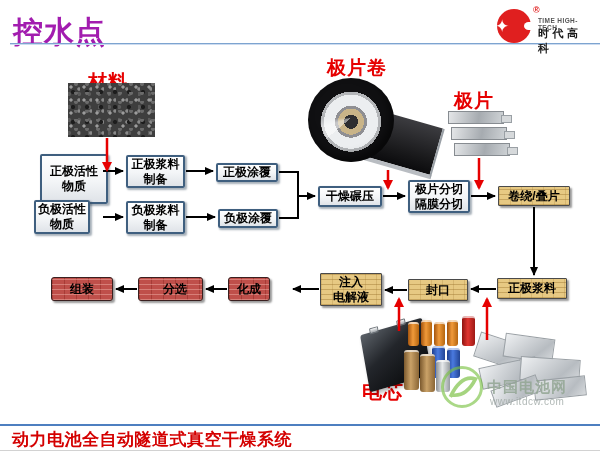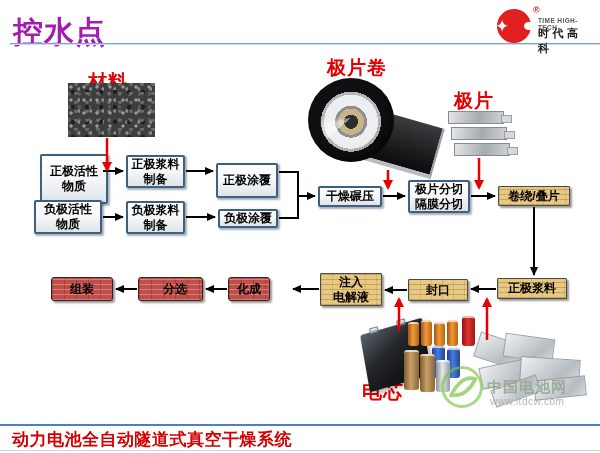--- a/index.html
+++ b/index.html
@@ -163,22 +163,22 @@
         </svg>
     </div>
     <div class="wm-name">中国电池网</div>
     <div class="wm-url">www.itdcw.com</div>
   </div>
 
   <div class="fbox white" style="left:40px;  top:154px; width:68px; height:50px;">正极活性
 物质</div>
   <div class="fbox white" style="left:126px; top:155px; width:59px; height:33px;text-align:center;">正极浆料
 制备</div>
-  <div class="fbox white" style="left:216px; top:163px; width:62px; height:35px;">正极涂覆</div>
-  <div class="fbox white" style="left:34px;  top:200px; width:68px; height:34px;">负极活性
+  <div class="fbox white" style="left:216px; top:163px; width:62px; height:19px;">正极涂覆</div>
+  <div class="fbox white" style="left:34px;  top:200px; width:56px; height:34px;">负极活性
 物质</div>
   <div class="fbox white" style="left:126px; top:201px; width:59px; height:33px;">负极浆料
 制备</div>
   <div class="fbox white" style="left:318px; top:186px; width:64px; height:21px;">干燥碾压</div>
   <div class="fbox white" style="left:218px; top:209px; width:60px; height:19px;">负极涂覆</div>
   <div class="fbox white" style="left:408px; top:180px; width:62px; height:33px;">极片分切
 隔膜分切</div>
   <div class="fbox tan" style="left:498px; top:186px; width:72px; height:20px;">卷绕/叠片</div>
   <div class="fbox tan" style="left:497px; top:278px; width:70px; height:21px;">正极浆料</div>
   <div class="fbox tan" style="left:408px; top:279px; width:60px; height:22px;">封口</div>

